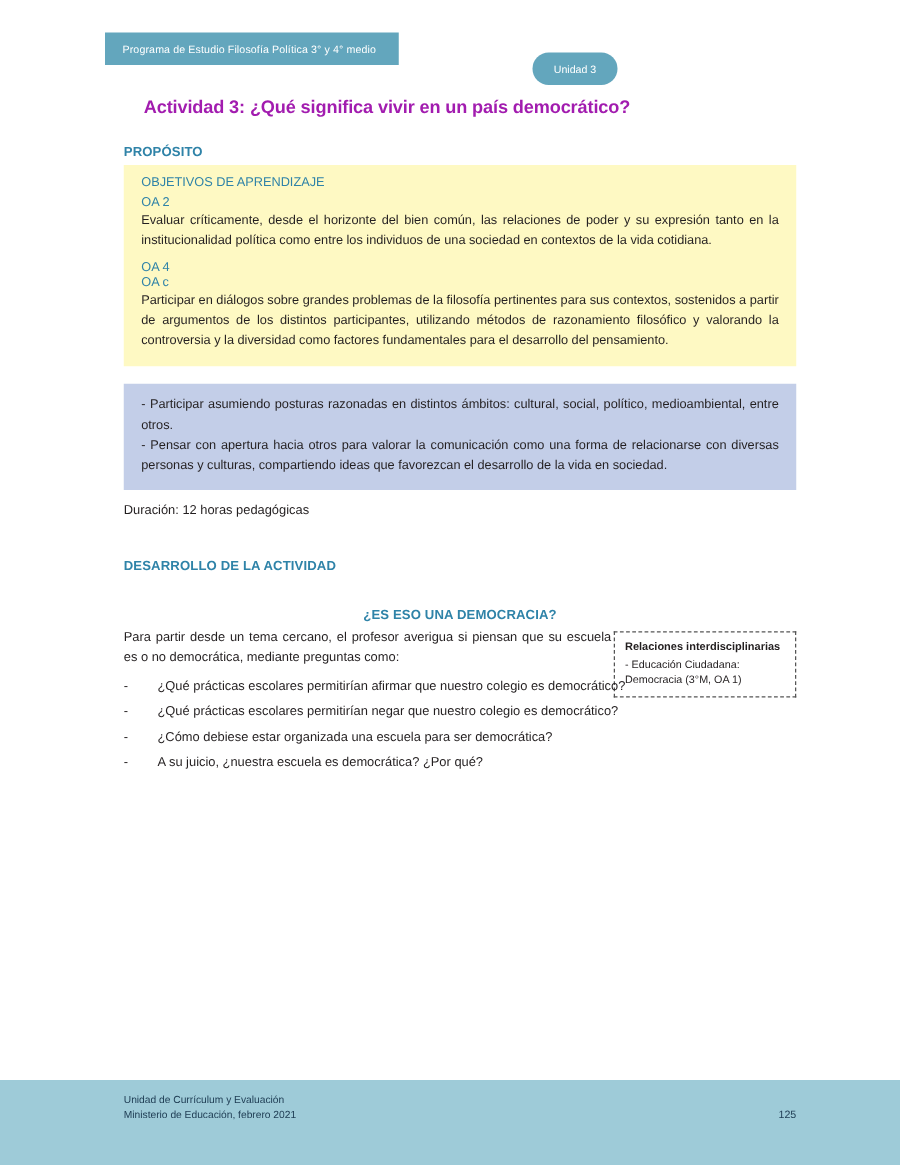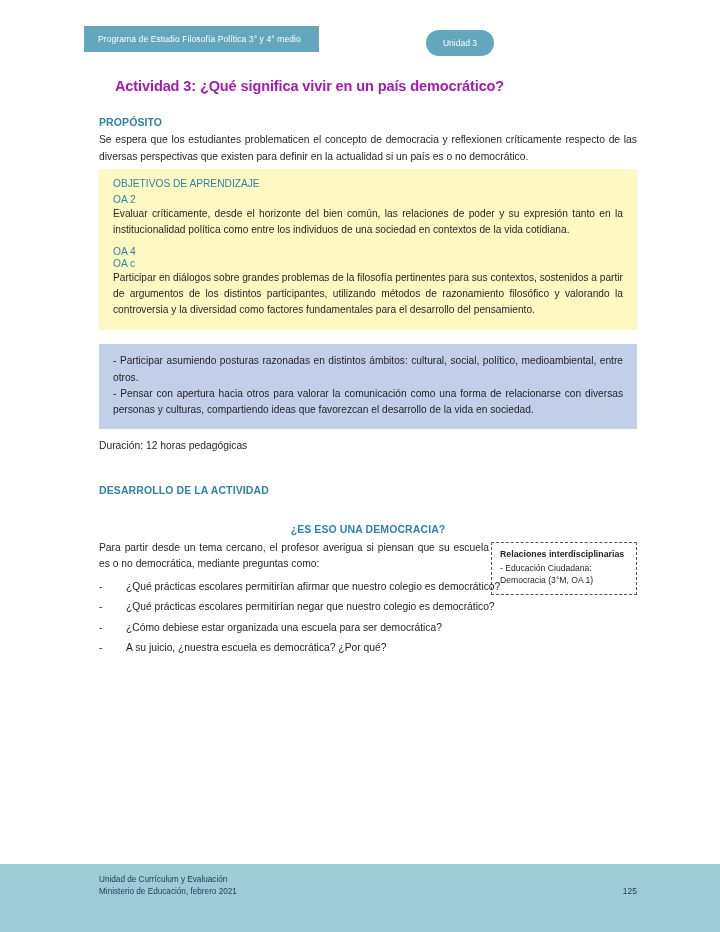--- a/index.html
+++ b/index.html
@@ -40,21 +40,21 @@
     color: #ffffff;
     font-size: 8.5px;
     line-height: 26px;
     padding: 0 18px 0 14px;
     white-space: nowrap;
     letter-spacing: 0.1px;
   }
   .header-unit {
     position: absolute;
     right: 85px;
-    top: 4px;
+    top: 16px;
     width: 68px;
     height: 26px;
     border-radius: 13px;
     background: #63a6bd;
     color: #ffffff;
     font-size: 8.5px;
     line-height: 26px;
     text-align: center;
   }
 
@@ -245,21 +245,20 @@
   <div class="header">
     <div class="header-banner">Programa de Estudio Filosofía Política 3° y 4° medio</div>
     <div class="header-unit">Unidad 3</div>
   </div>
 
   <div class="content">
 
     <h1 class="activity-title">Actividad 3: ¿Qué significa vivir en un país democrático?</h1>
 
     <h2 class="section-label">PROPÓSITO</h2>
-    <p class="body-text">Se espera que los estudiantes problematicen el concepto de democracia y reflexionen críticamente respecto de las diversas perspectivas que existen para definir en la actualidad si un país es o no democrático.</p>
 
     <div class="oa-box">
       <p class="box-title">OBJETIVOS DE APRENDIZAJE</p>
 
       <p class="oa-code">OA 2</p>
       <p class="oa-text">Evaluar críticamente, desde el horizonte del bien común, las relaciones de poder y su expresión tanto en la institucionalidad política como entre los individuos de una sociedad en contextos de la vida cotidiana.</p>
 
       <p class="oa-code">OA 4</p>
 
       <p class="oa-code">OA c</p>

